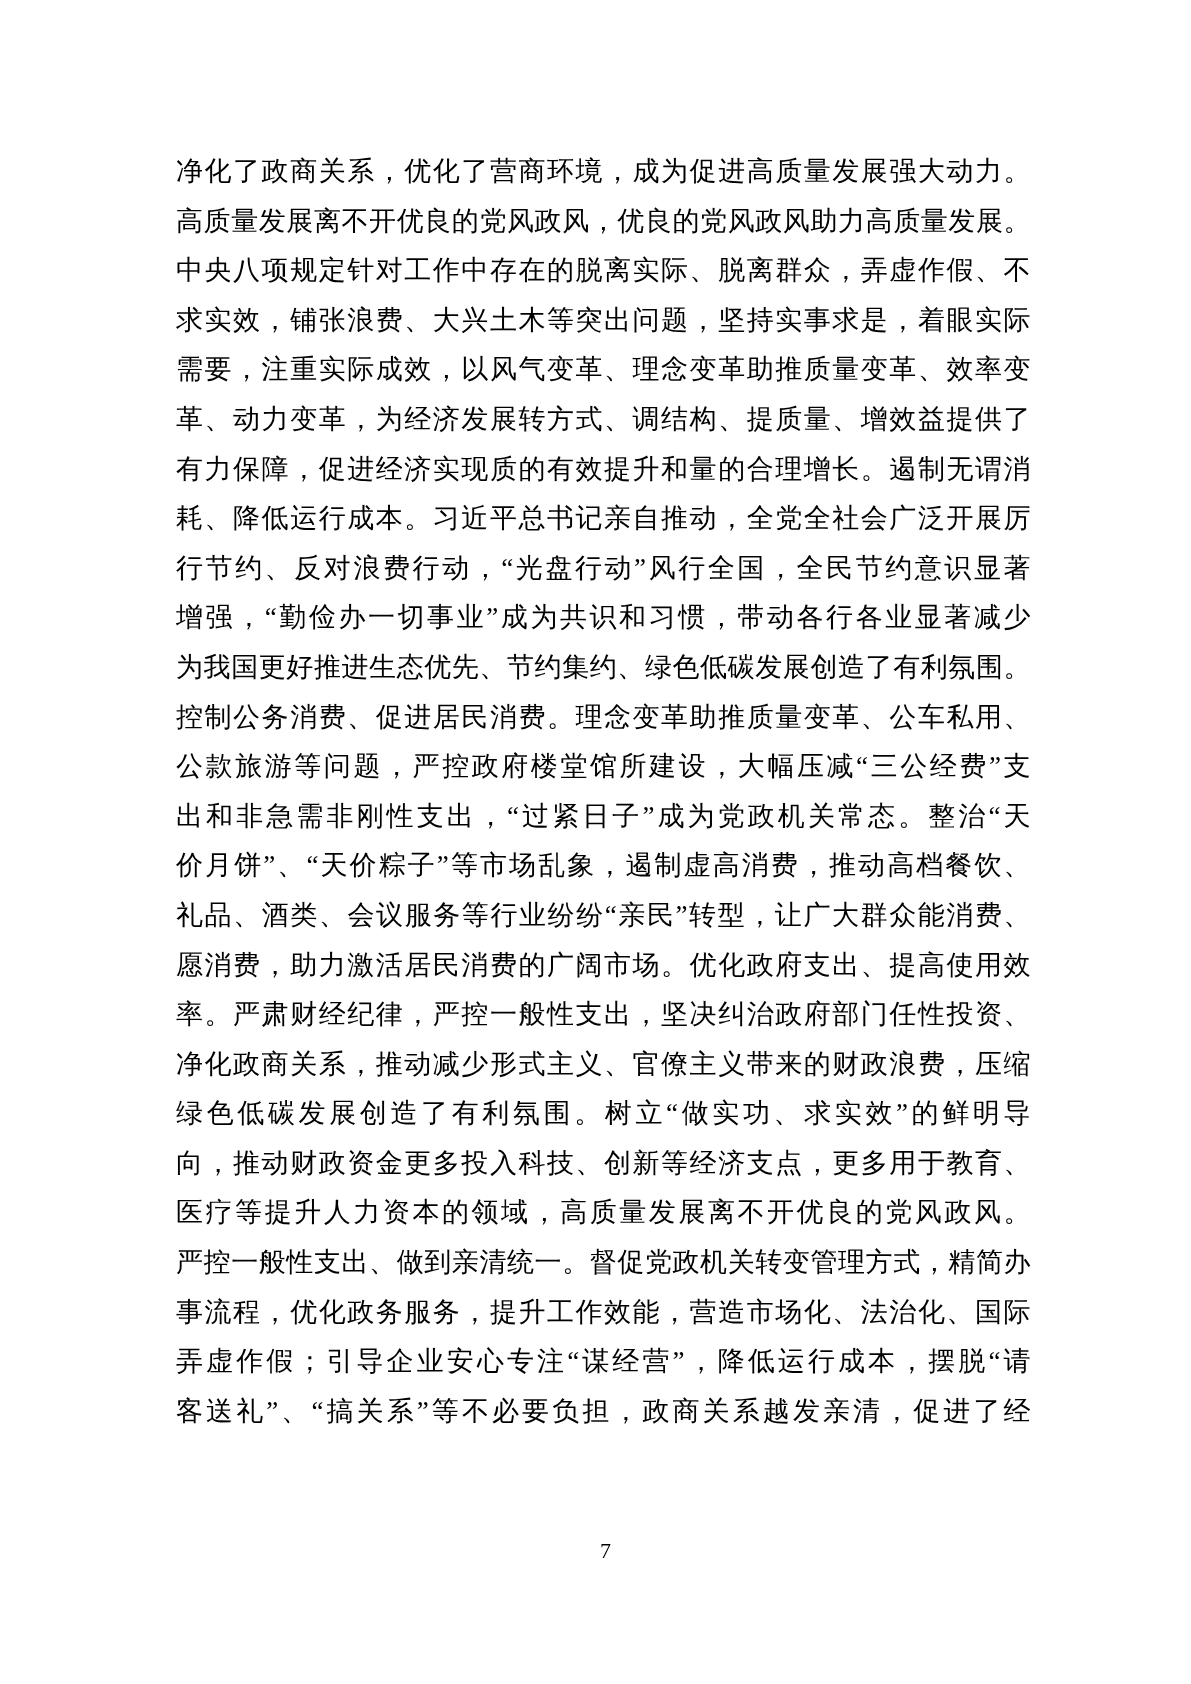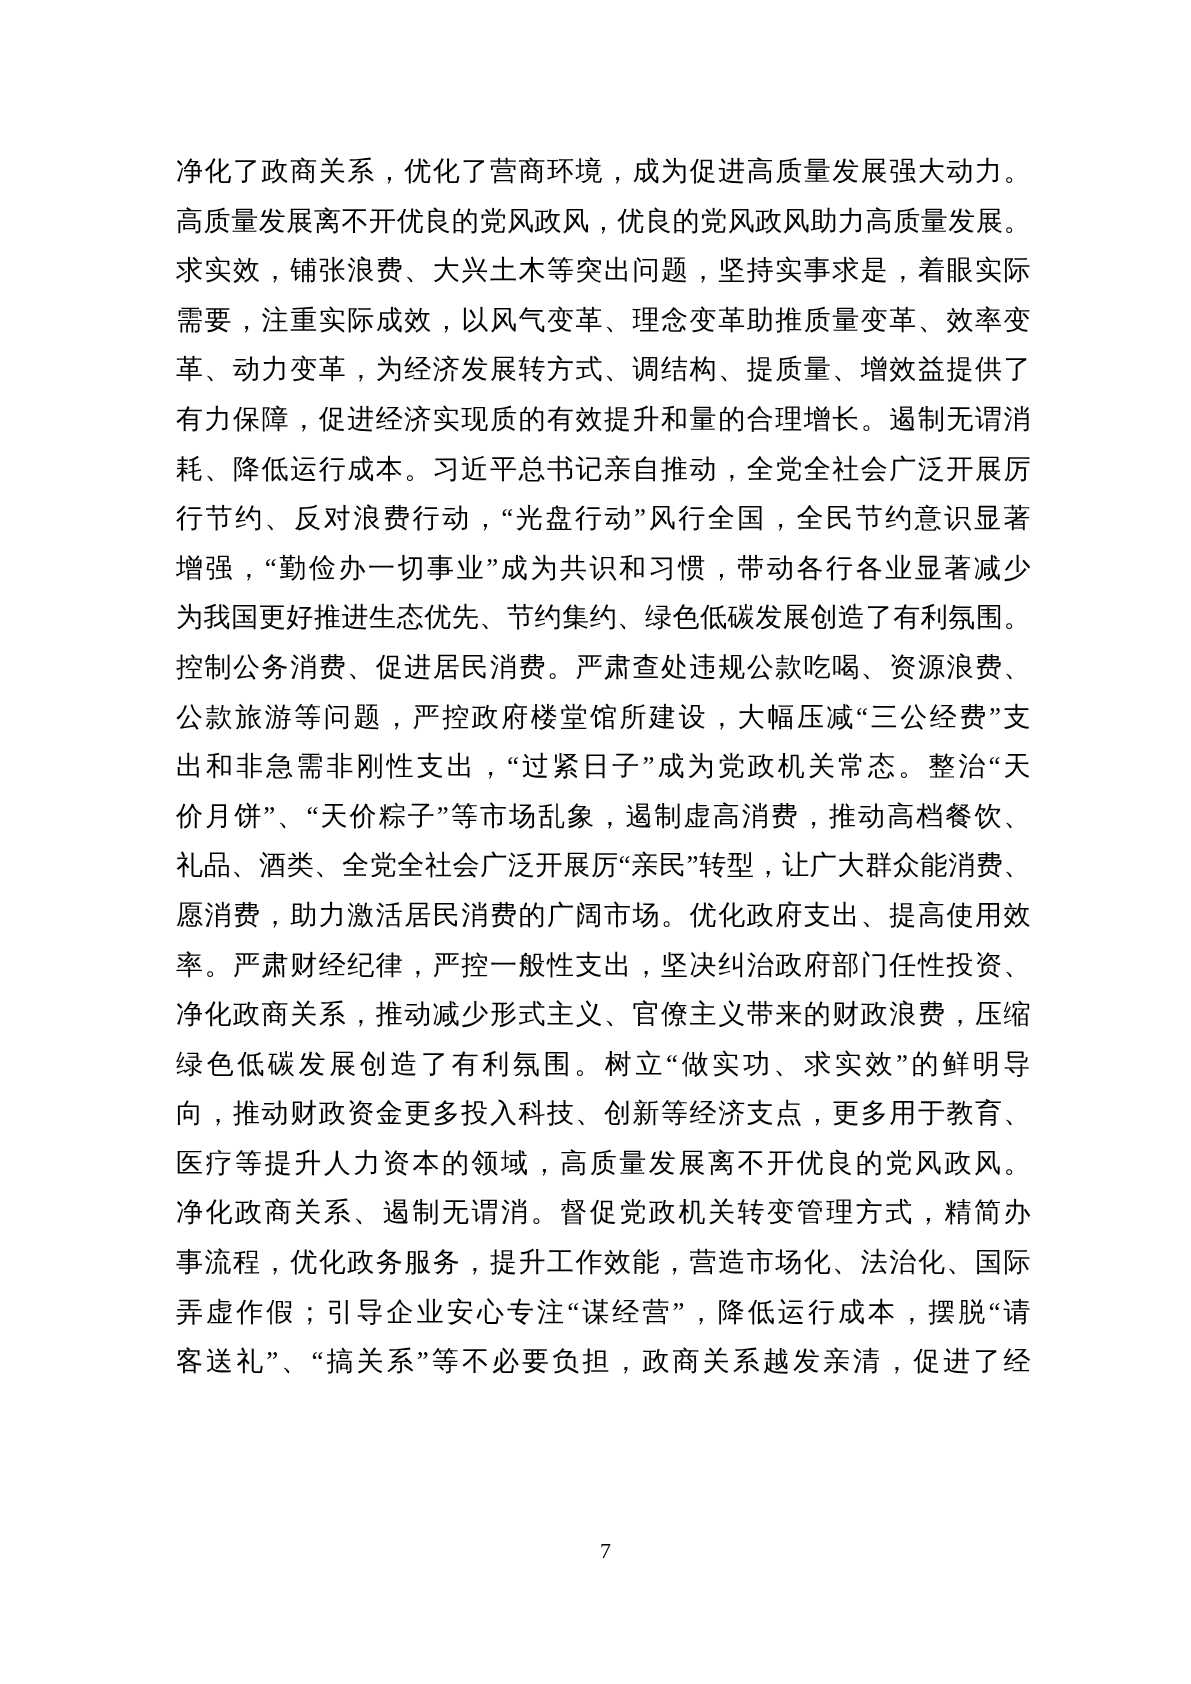--- a/index.html
+++ b/index.html
@@ -50,40 +50,41 @@
   }
 </style>
 </head>
 <body>
 
 <div class="page">
   <div class="content">
 
   <div class="text-line">净化了政商关系，优化了营商环境，成为促进高质量发展强大动力。</div>
       <div class="text-line">高质量发展离不开优良的党风政风，优良的党风政风助力高质量发展。</div>
+      <div class="text-line">中央八项规定针对工作中存在的脱离实际、脱离群众，弄虚作假、不</div>
       <div class="text-line">求实效，铺张浪费、大兴土木等突出问题，坚持实事求是，着眼实际</div>
       <div class="text-line">需要，注重实际成效，以风气变革、理念变革助推质量变革、效率变</div>
       <div class="text-line">革、动力变革，为经济发展转方式、调结构、提质量、增效益提供了</div>
       <div class="text-line">有力保障，促进经济实现质的有效提升和量的合理增长。遏制无谓消</div>
       <div class="text-line">耗、降低运行成本。习近平总书记亲自推动，全党全社会广泛开展厉</div>
       <div class="text-line">行节约、反对浪费行动，“光盘行动”风行全国，全民节约意识显著</div>
       <div class="text-line">增强，“勤俭办一切事业”成为共识和习惯，带动各行各业显著减少</div>
       <div class="text-line">为我国更好推进生态优先、节约集约、绿色低碳发展创造了有利氛围。</div>
-      <div class="text-line">控制公务消费、促进居民消费。严肃查处违规公款吃喝、资源浪费、</div>
+      <div class="text-line">控制公务消费、促进居民消费。理念变革助推质量变革、公车私用、</div>
       <div class="text-line">公款旅游等问题，严控政府楼堂馆所建设，大幅压减“三公经费”支</div>
       <div class="text-line">出和非急需非刚性支出，“过紧日子”成为党政机关常态。整治“天</div>
       <div class="text-line">价月饼”、“天价粽子”等市场乱象，遏制虚高消费，推动高档餐饮、</div>
-      <div class="text-line">礼品、酒类、全党全社会广泛开展厉“亲民”转型，让广大群众能消费、</div>
+      <div class="text-line">礼品、酒类、会议服务等行业纷纷“亲民”转型，让广大群众能消费、</div>
       <div class="text-line">愿消费，助力激活居民消费的广阔市场。优化政府支出、提高使用效</div>
       <div class="text-line">率。严肃财经纪律，严控一般性支出，坚决纠治政府部门任性投资、</div>
       <div class="text-line">净化政商关系，推动减少形式主义、官僚主义带来的财政浪费，压缩</div>
       <div class="text-line">绿色低碳发展创造了有利氛围。树立“做实功、求实效”的鲜明导</div>
       <div class="text-line">向，推动财政资金更多投入科技、创新等经济支点，更多用于教育、</div>
       <div class="text-line">医疗等提升人力资本的领域，高质量发展离不开优良的党风政风。</div>
-      <div class="text-line">净化政商关系、遏制无谓消。督促党政机关转变管理方式，精简办</div>
+      <div class="text-line">严控一般性支出、做到亲清统一。督促党政机关转变管理方式，精简办</div>
       <div class="text-line">事流程，优化政务服务，提升工作效能，营造市场化、法治化、国际</div>
       <div class="text-line">弄虚作假；引导企业安心专注“谋经营”，降低运行成本，摆脱“请</div>
       <div class="text-line">客送礼”、“搞关系”等不必要负担，政商关系越发亲清，促进了经</div>
     </div>
   <div class="page-footer">
     <span class="page-number">7</span>
   </div>
 </div>
 
 </body></html>

